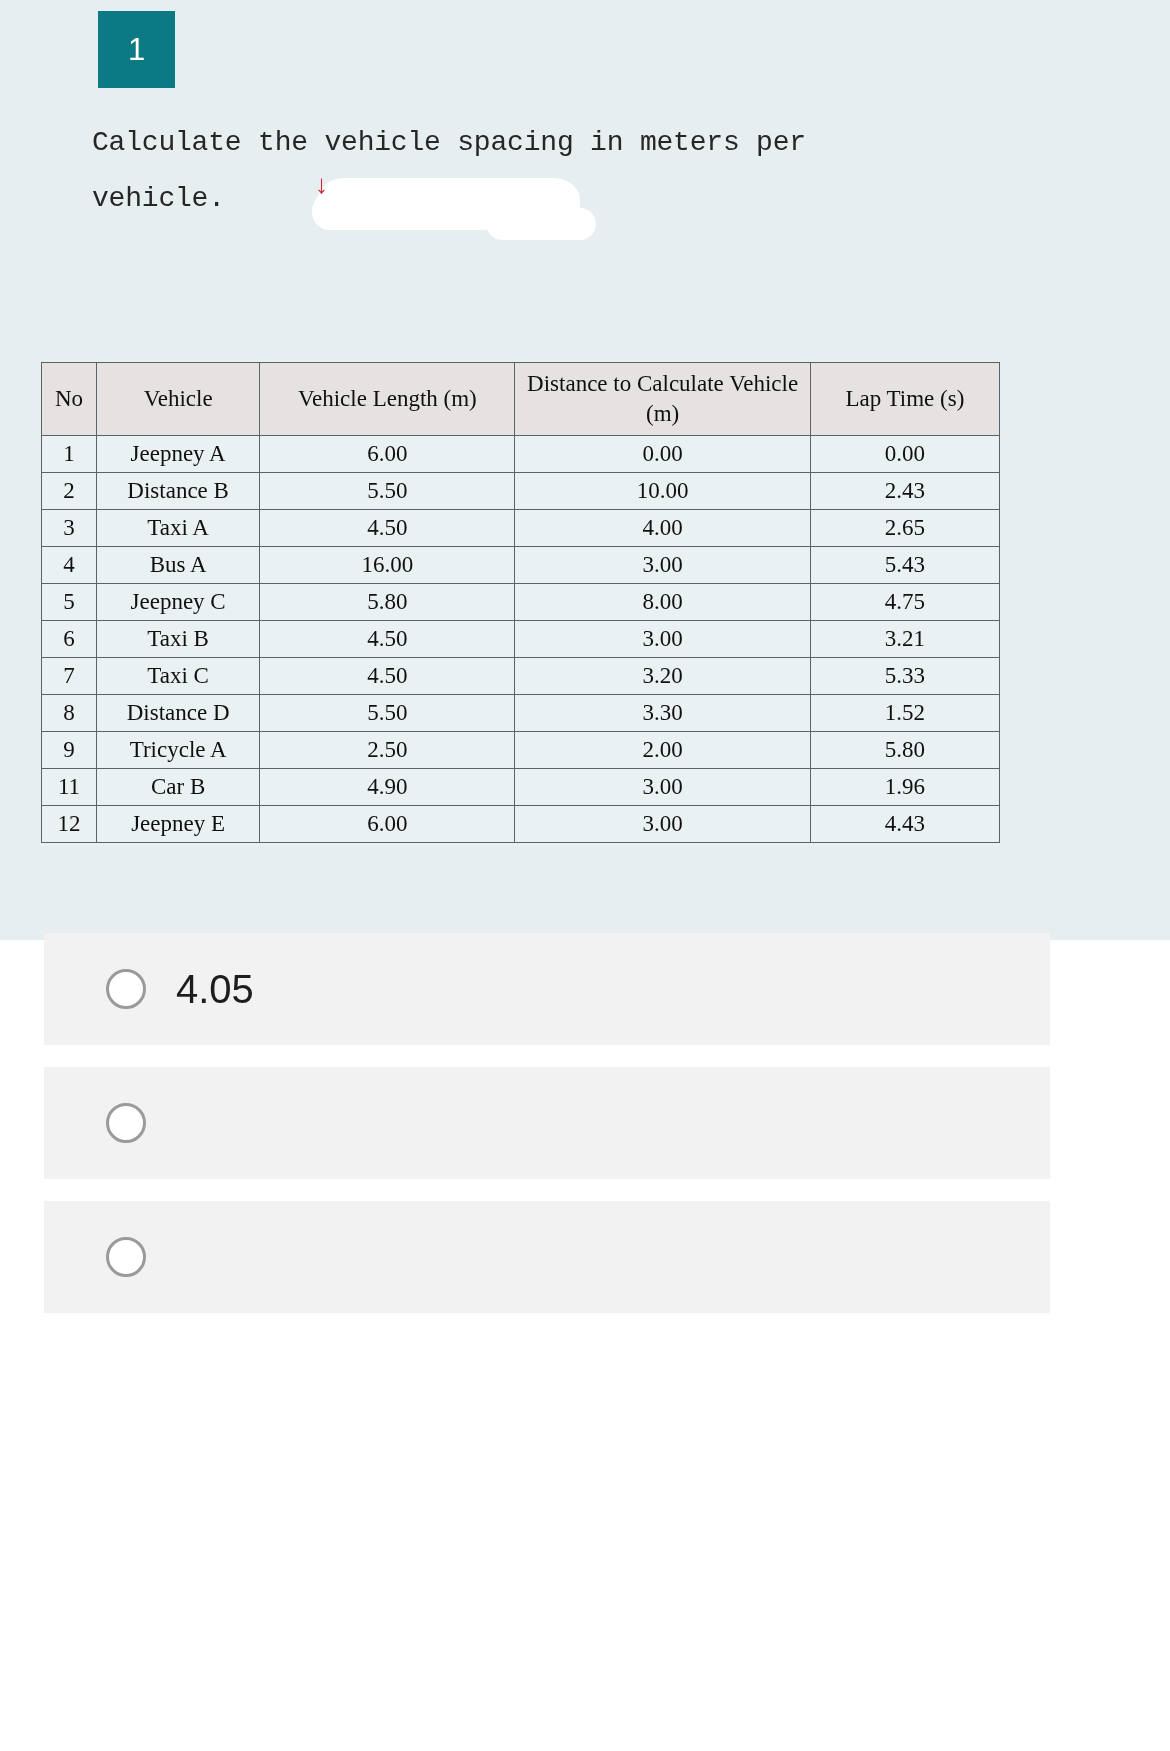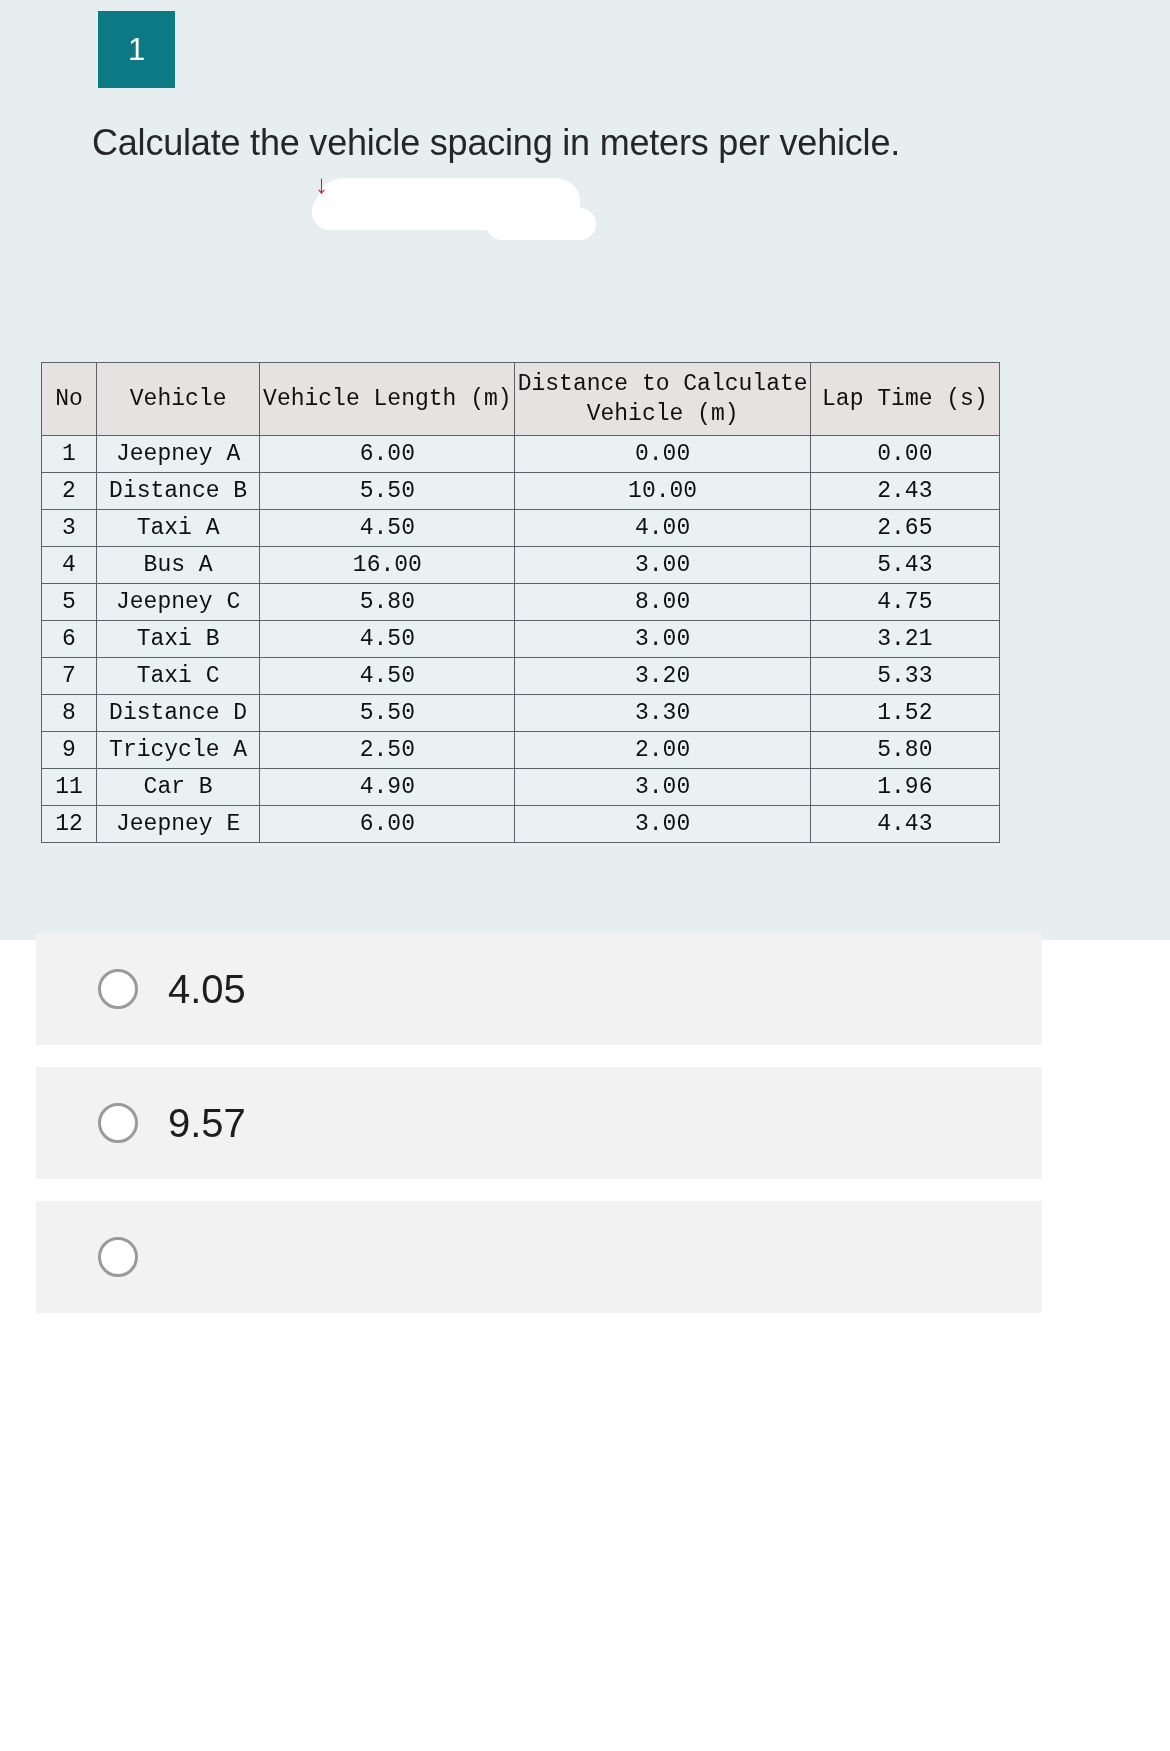--- a/index.html
+++ b/index.html
@@ -38,24 +38,25 @@
     line-height: 77px;
     text-align: center;
     font-family: "Liberation Sans", sans-serif;
   }
 
   .question-text {
     position: absolute;
     left: 92px;
     top: 115px;
     width: 860px;
-    font-size: 36px;
+    font-size: 28px;
     line-height: 56px;
     color: #262626;
     letter-spacing: -0.2px;
+    font-family: Liberation Mono, monospace;
   }
 
   .redaction-blob {
     position: absolute;
     left: 318px;
     top: 178px;
     width: 262px;
     height: 52px;
     background: #ffffff;
     border-radius: 26px / 22px;
@@ -102,21 +103,21 @@
     width: 959px;
     height: 484px;
     overflow: hidden;
     background: #eaf1f3;
   }
 
   table.data-table {
     border-collapse: collapse;
     width: 959px;
     table-layout: fixed;
-    font-family: Liberation Mono, monospace;
+    font-family: Liberation Serif, serif;
     color: #101010;
   }
 
   table.data-table th,
   table.data-table td {
     border: 1px solid #5a6366;
     font-size: 23px;
     padding: 0;
     height: 36px;
     text-align: center;
@@ -134,21 +135,21 @@
 
   col.c-no      { width: 55px; }
   col.c-vehicle { width: 163px; }
   col.c-len     { width: 255px; }
   col.c-dist    { width: 295px; }
   col.c-lap     { width: 189px; }
 
   
   .options {
     position: absolute;
-    left: 0;
+    left: 8px;
     top: 933px;
     width: 1078px;
   }
 
   .option-row {
     position: relative;
     margin: 0 36px 22px 36px;
     height: 112px;
     background: #f2f2f2;
     display: flex;
@@ -286,18 +287,17 @@
   </div>
 </div>
 
 <div class="options">
     <div class="option-row">
       <div class="radio-circle"></div>
       <div class="option-label">4.05</div>
     </div>
     <div class="option-row">
       <div class="radio-circle"></div>
-      <div class="option-label">9.57</div>
     </div>
     <div class="option-row">
       <div class="radio-circle"></div>
     </div>
   </div>
 
 </body></html>

